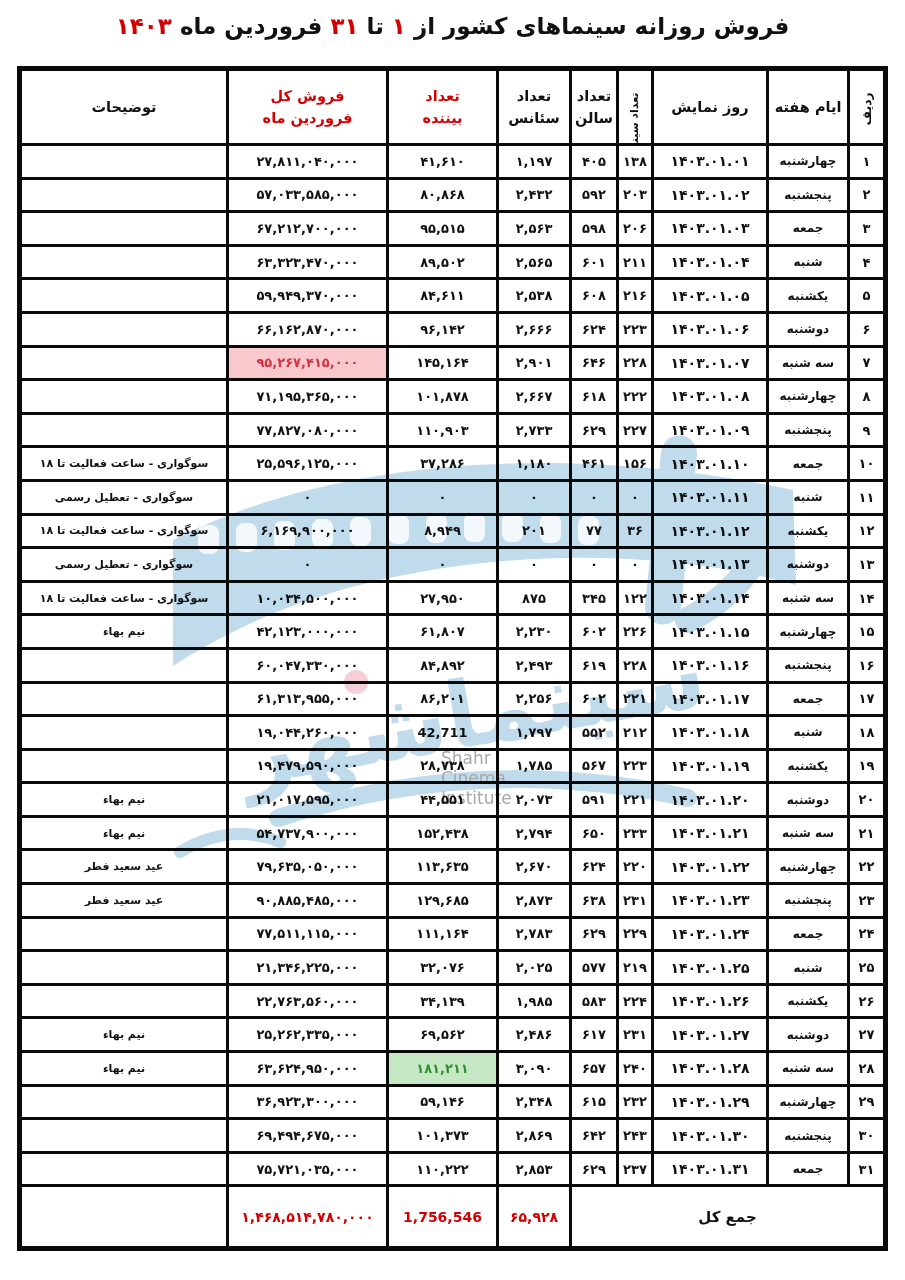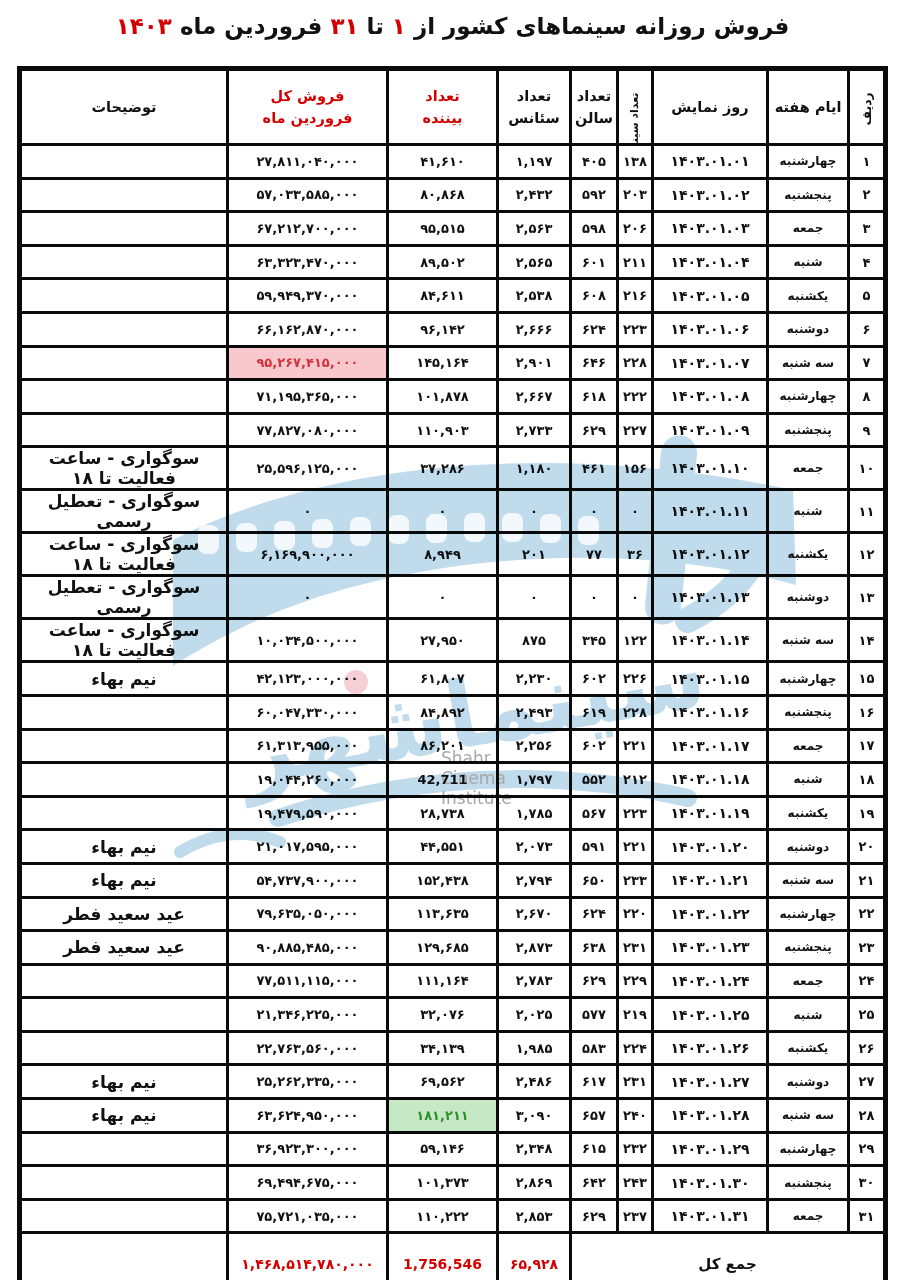--- a/index.html
+++ b/index.html
@@ -26,21 +26,21 @@
   .sales thead tr{height:76px;}
   .sales tbody tr{height:33.6px;}
   .sales tfoot tr{height:63px;}
   .sales th{font-size:14.5px;line-height:1.55;}
   .sales td{font-size:13px;}
   th.red-h{color:var(--red);}
   .vert{transform:rotate(-90deg);white-space:nowrap;font-size:12.5px;}
   .vert-sm{transform:rotate(-90deg);white-space:nowrap;font-size:11px;}
   td.cell-date{font-size:14px;letter-spacing:0.5px;}
   td.cell-day{font-size:12px;}
-  td.note-cell{font-size:17px;}
+  td.note-cell{font-size:11px;}
   td.hl-pink{background:var(--pink-bg);color:var(--pink-fg);}
   td.hl-green{background:var(--green-bg);color:var(--green-fg);}
   td.total-label{font-size:15px;}
   td.total-num{color:var(--red);font-size:14px;}
 
   .watermark{position:absolute;left:148px;top:420px;width:660px;height:460px;
              mix-blend-mode:multiply;pointer-events:none;opacity:.95;}
 </style>
 </head>
 <body>

